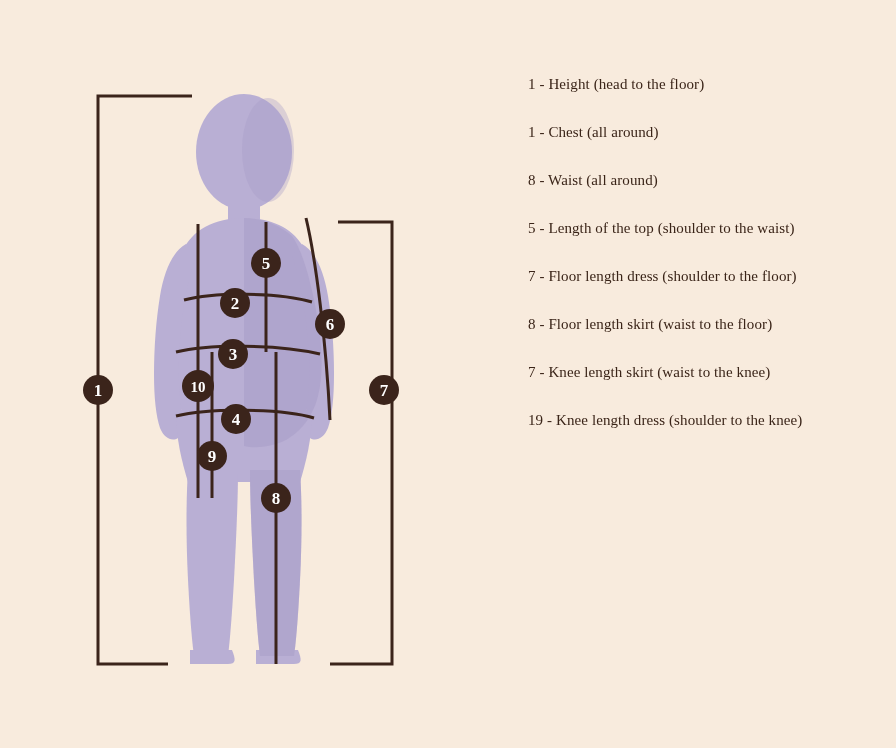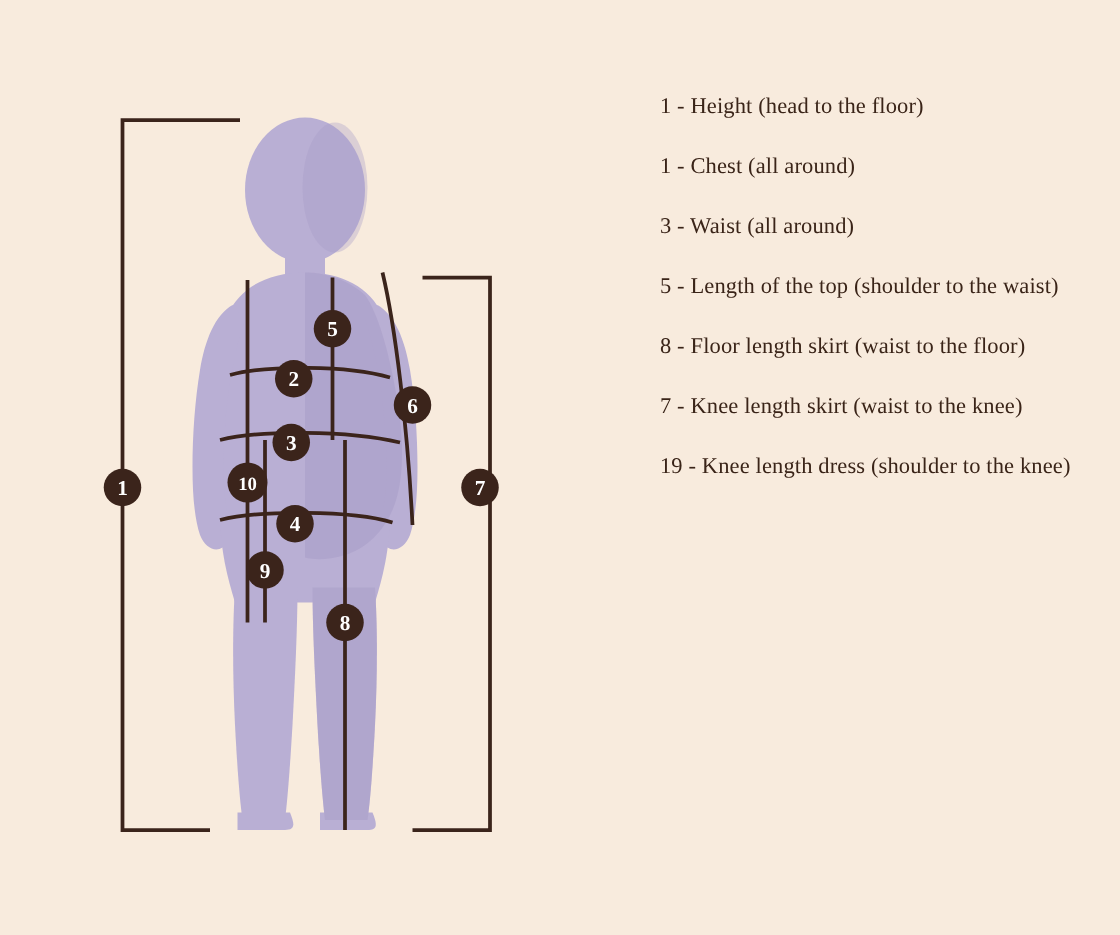--- a/index.html
+++ b/index.html
@@ -22,21 +22,21 @@
     width: 500px;
     height: 748px;
   }
   #legend-panel {
     position: absolute;
     left: 528px;
     top: 70px;
     width: 340px;
   }
   .legend-item {
-    font-size: 18px;
+    font-size: 15px;
     line-height: 28px;
     color: #3a2418;
     margin-bottom: 20px;
     letter-spacing: 0.1px;
   }
   svg { display: block; }
   .marker-circle {
     fill: #3b241b;
   }
   .marker-text {
@@ -187,20 +187,21 @@
         <circle class="marker-circle" cx="198" cy="386" r="16"></circle>
         <text class="marker-text small" x="198" y="392">10</text>
       </g>
 
     </svg>
   </div>
 
   <div id="legend-panel">
     <div class="legend-item">1 - Height (head to the floor)</div>
     <div class="legend-item">1 - Chest (all around)</div>
-    <div class="legend-item">3 - Waist (all around)</div>
+    <div class="legend-item">8 - Waist (all around)</div>
     <div class="legend-item">5 - Length of the top (shoulder to the waist)</div>
+    <div class="legend-item">7 - Floor length dress (shoulder to the floor)</div>
     <div class="legend-item">8 - Floor length skirt (waist to the floor)</div>
     <div class="legend-item">7 - Knee length skirt (waist to the knee)</div>
     <div class="legend-item">19 - Knee length dress (shoulder to the knee)</div>
   </div>
 
 </div>
 
 </body></html>

